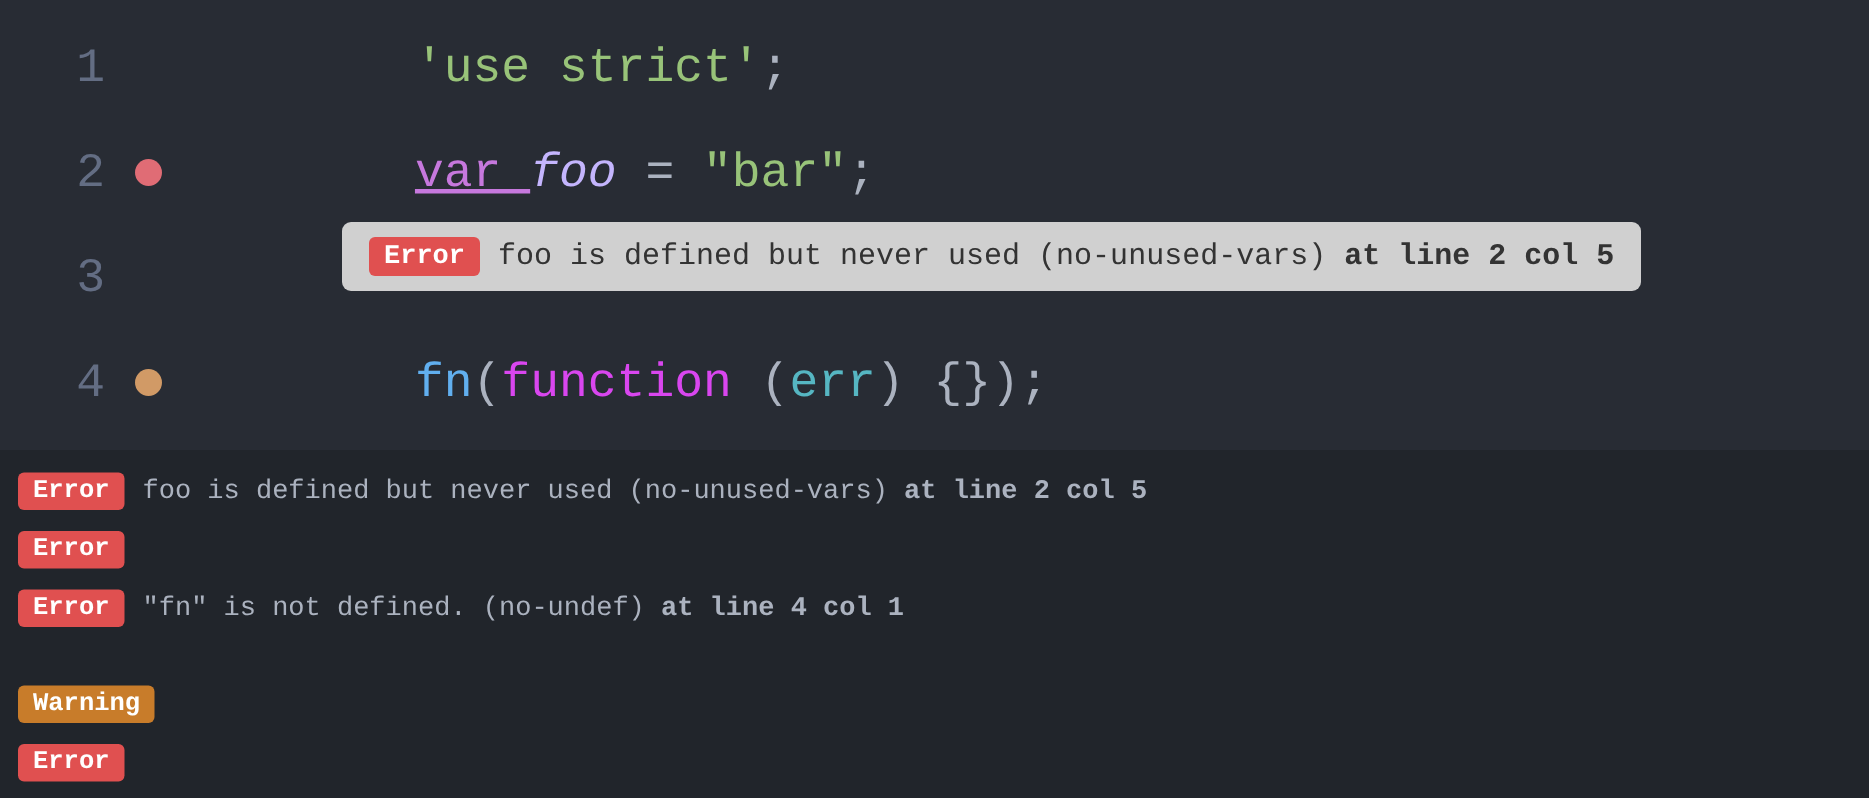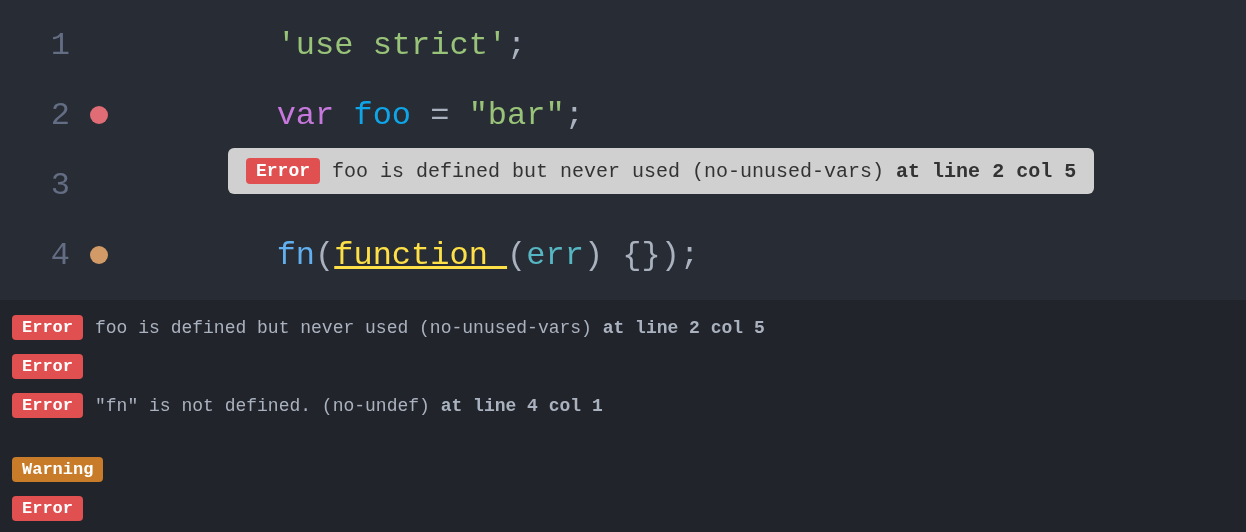--- a/index.html
+++ b/index.html
@@ -57,26 +57,26 @@
 
     .gutter-dot.empty {
       background-color: transparent;
     }
 
     .code-text {
       font-size: 32px;
       white-space: pre;
     }
 
-    .kw-var { color: #c678dd; }
-    .kw-fn { color: #fde047; text-decoration: underline; }
+    .kw-var { color: #c678dd; text-decoration: underline; }
+    .kw-fn { color: #d946ef; }
     .str-green { color: #98c379; }
     .str-cyan { color: #56b6c2; }
     .punctuation { color: #abb2bf; }
-    .identifier { color: #0ea5e9; }
+    .identifier { color: #c4b5fd; font-style: italic; }
     .identifier-fn { color: #61afef; }
 
     .tooltip {
       position: absolute;
       left: 228px;
       top: 68px;
       background-color: #d0d0d0;
       border-radius: 6px;
       padding: 10px 18px;
       display: flex;

